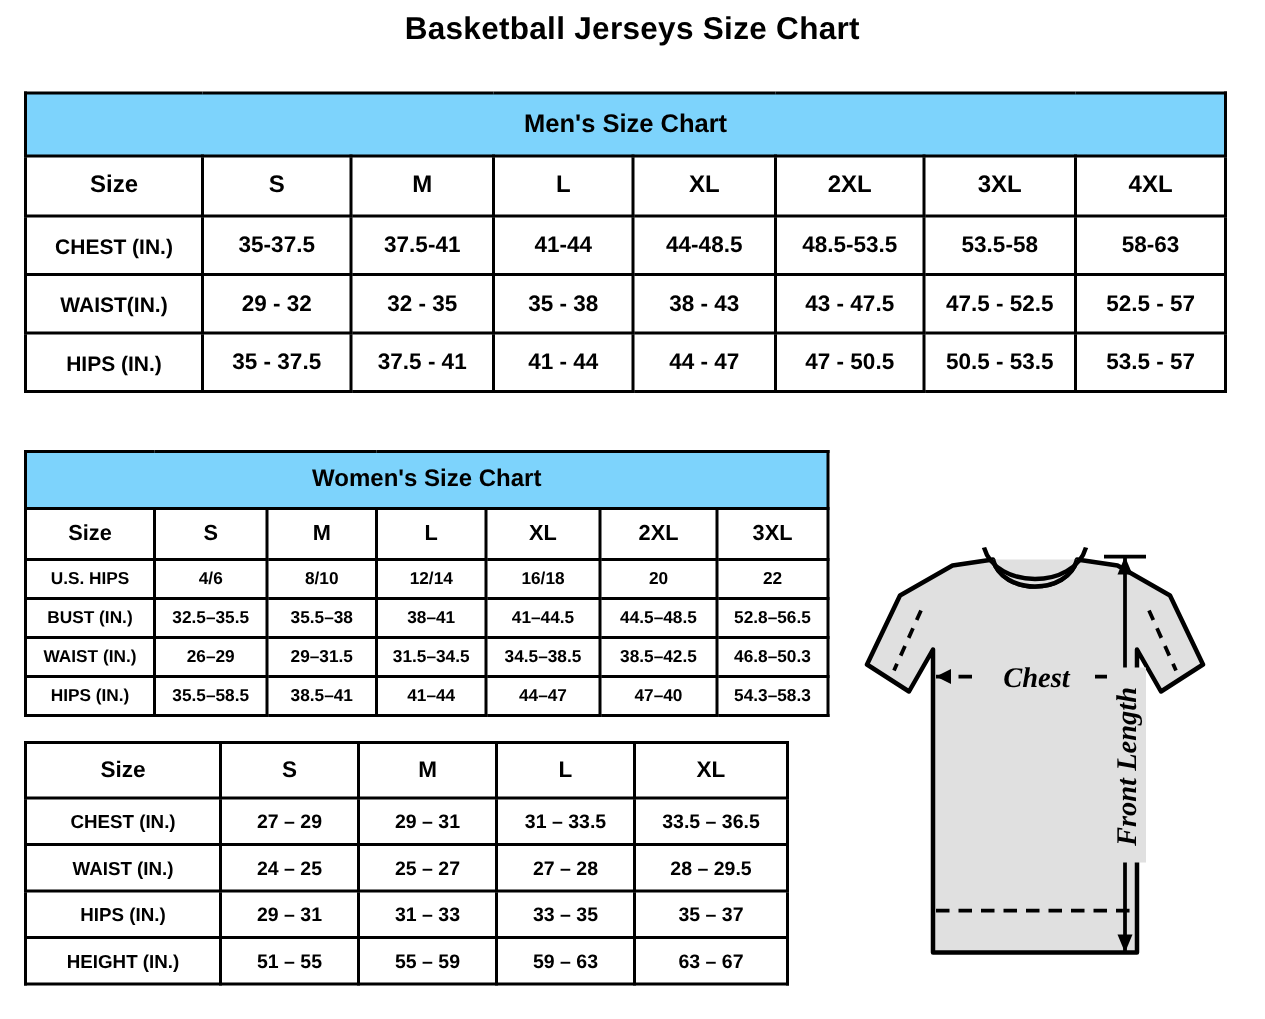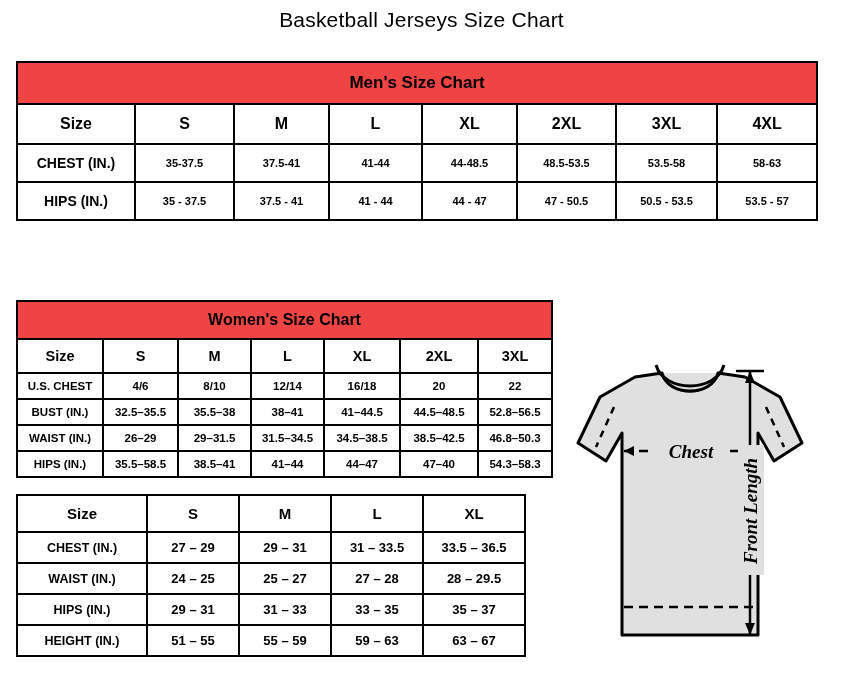--- a/index.html
+++ b/index.html
@@ -11,37 +11,37 @@
     width: 843px;
     height: 679px;
     font-family: "Liberation Sans", sans-serif;
     color: #000000;
     position: relative;
     overflow: hidden;
   }
   .page-title {
     text-align: center;
     font-size: 21px;
-    font-weight: normal;
+    font-weight: bold;
     padding-top: 8px;
     letter-spacing: 0.2px;
   }
 
   table {
     border-collapse: collapse;
     table-layout: fixed;
   }
   table td, table th {
     border: 2px solid #000000;
     text-align: center;
     font-weight: bold;
     background: #ffffff;
   }
   .section-head td {
-    background: #ef4444;
+    background: #7dd3fc;
     font-size: 17px;
     padding: 10px 0;
   }
   .col-head td {
     font-size: 15px;
     padding: 9px 0;
   }
   .row-label {
     font-size: 13.5px;
     margin-top: 32px;
@@ -49,21 +49,21 @@
 
   
   #mens-table {
     position: absolute;
     left: 16px;
     top: 61px;
     width: 800px;
   }
   #mens-table .section-head td { font-size: 17px; }
   #mens-table .col-head td { font-size: 16px; padding: 10px 0; }
-  #mens-table .data-row td { font-size: 11px; padding: 10px 0; }
+  #mens-table .data-row td { font-size: 15px; padding: 10px 0; }
   #mens-table .data-row td.row-label { font-size: 14px; }
 
   
   #womens-table {
     position: absolute;
     left: 16px;
     top: 300px;
     width: 535px;
   }
   #womens-table .section-head td { font-size: 16px; padding: 9px 0; }
@@ -132,20 +132,30 @@
     <td class="row-label">CHEST (IN.)</td>
     <td>35-37.5</td>
     <td>37.5-41</td>
     <td>41-44</td>
     <td>44-48.5</td>
     <td>48.5-53.5</td>
     <td>53.5-58</td>
     <td>58-63</td>
   </tr>
   <tr class="data-row">
+    <td class="row-label">WAIST(IN.)</td>
+    <td>29 - 32</td>
+    <td>32 - 35</td>
+    <td>35 - 38</td>
+    <td>38 - 43</td>
+    <td>43 - 47.5</td>
+    <td>47.5 - 52.5</td>
+    <td>52.5 - 57</td>
+  </tr>
+  <tr class="data-row">
     <td class="row-label">HIPS (IN.)</td>
     <td>35 - 37.5</td>
     <td>37.5 - 41</td>
     <td>41 - 44</td>
     <td>44 - 47</td>
     <td>47 - 50.5</td>
     <td>50.5 - 53.5</td>
     <td>53.5 - 57</td>
   </tr>
 </tbody>
@@ -168,21 +178,21 @@
   <tr class="col-head">
     <td>Size</td>
     <td>S</td>
     <td>M</td>
     <td>L</td>
     <td>XL</td>
     <td>2XL</td>
     <td>3XL</td>
   </tr>
   <tr class="data-row">
-    <td class="row-label">U.S. CHEST</td>
+    <td class="row-label">U.S. HIPS</td>
     <td>4/6</td>
     <td>8/10</td>
     <td>12/14</td>
     <td>16/18</td>
     <td>20</td>
     <td>22</td>
   </tr>
   <tr class="data-row">
     <td class="row-label">BUST  (IN.)</td>
     <td>32.5–35.5</td>

